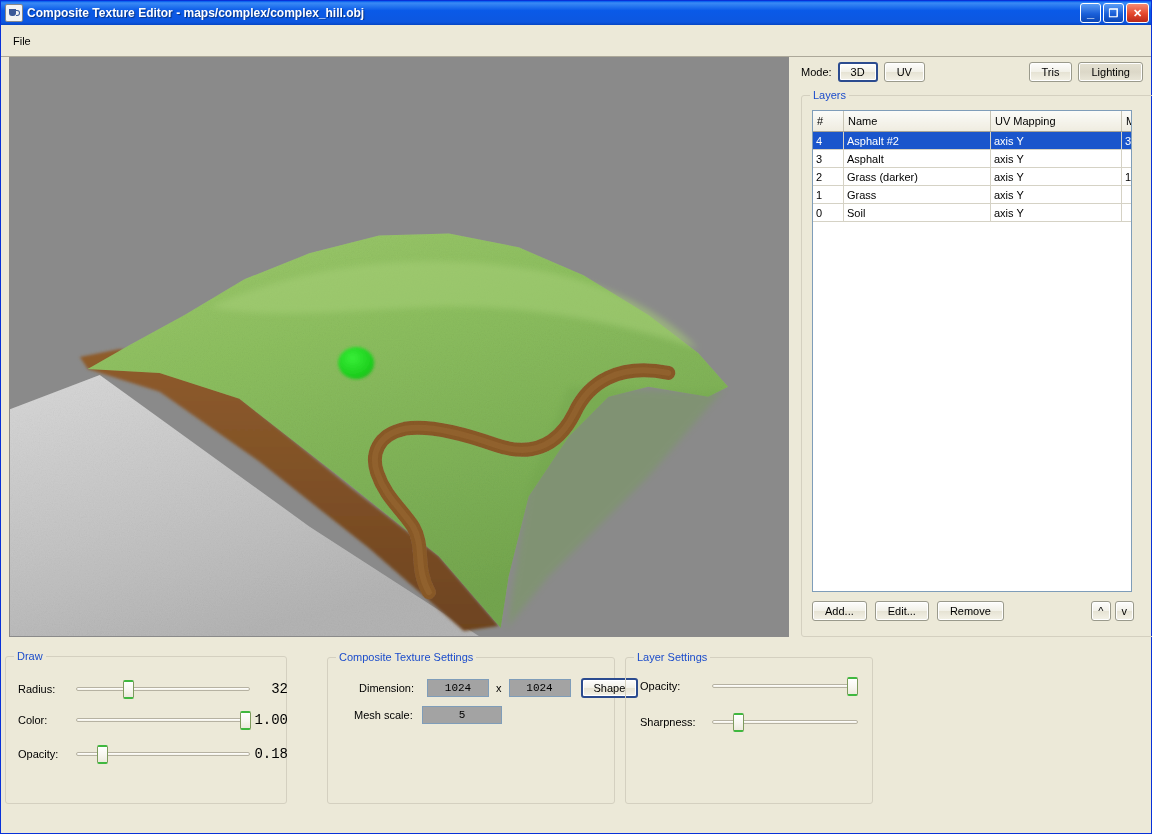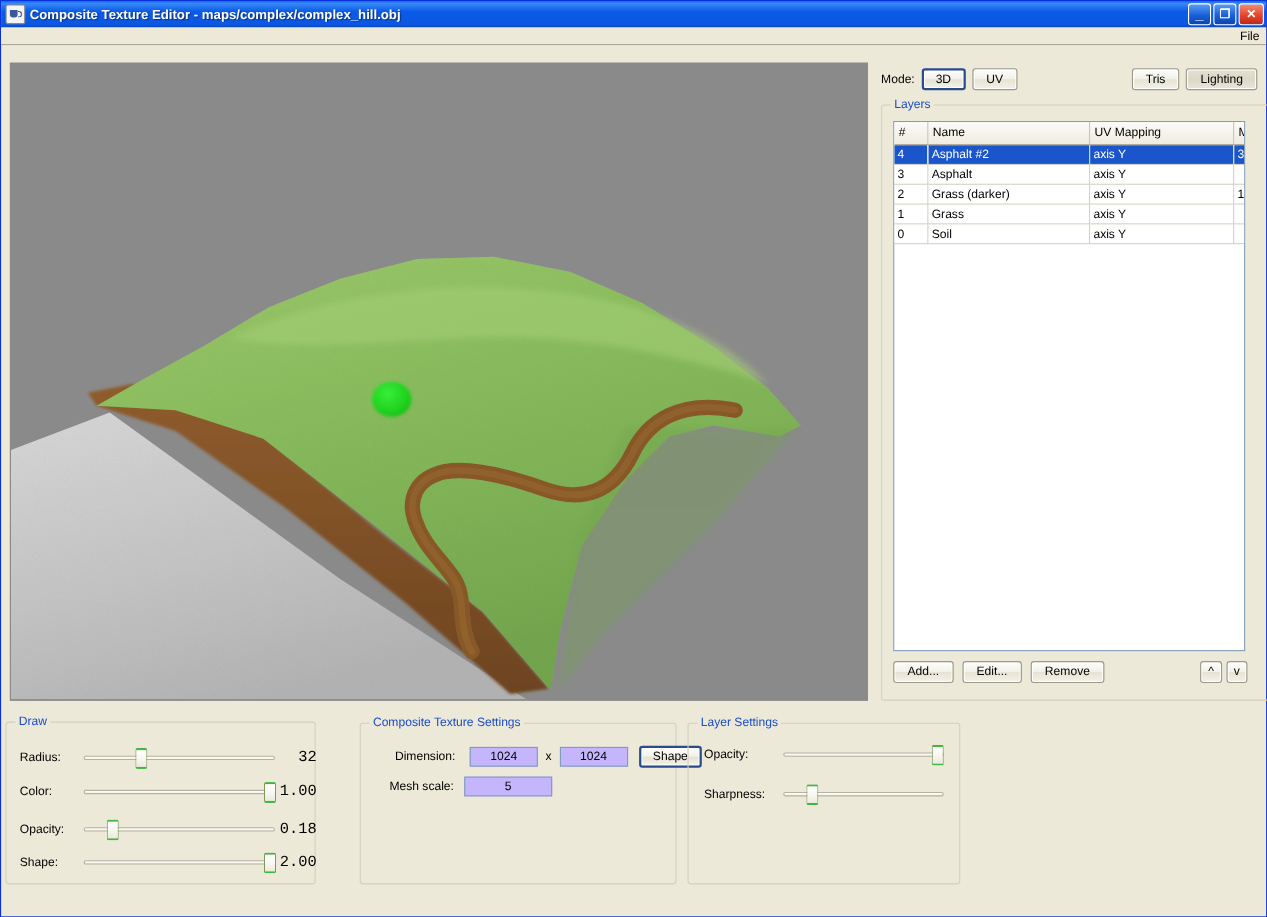--- a/index.html
+++ b/index.html
@@ -68,27 +68,26 @@
   }
   .tb-btn .g {
     position: absolute; inset: 0;
     color: #fff; font-size: 11px; font-weight: bold;
     display: flex; align-items: center; justify-content: center;
     line-height: 1;
   }
   .tb-btn.min .g { align-items: flex-end; padding-bottom: 3px; font-size: 13px;}
   
   .menubar {
-    position: absolute; top: 24px; left: 0; right: 0; height: 16px;
+    position: absolute; top: 24px; left: 0; right: 0; height: 32px;
     background: #ece9d8;
     border-bottom: 1px solid #aca899;
     display: flex; align-items: center;
     padding-left: 6px;
     box-sizing: border-box;
-    justify-content: flex-end;
   }
   .menu-item { padding: 2px 6px; font-size: 11px; }
   
   .viewport {
     position: absolute;
     left: 8px; top: 56px;
     width: 780px; height: 580px;
     border: 1px solid #8a8a8a;
     box-sizing: border-box;
     background: #8a8a8a;
@@ -208,23 +207,23 @@
     border: 1px solid #7d9a5c;
     border-top: 2px solid #3fb83f;
     border-bottom: 2px solid #3fb83f;
     border-radius: 2px;
     box-sizing: border-box;
     transform: translateX(-5px);
   }
   .svalue { font-family: "Liberation Mono", monospace; font-size: 14px; }
   
   .tf {
-    background: #c4b5fd;
+    background: #a3a3a3;
     border: 1px solid #7f9db9;
-    font-family: Liberation Sans, sans-serif;
+    font-family: Liberation Mono, monospace;
     font-size: 11px;
     padding: 2px 4px;
     text-align: center;
     box-sizing: border-box;
     color: #000;
   }
 </style>
 </head>
 <body>
 
@@ -413,28 +412,20 @@
 
       <div class="frow" style="left:12px; top:89px; width:278px;">
         <span class="flabel" style="width:58px;">Opacity:</span>
         <div class="slider" style="width:174px;">
           <div class="track"></div>
           <div class="thumb" id="opacity-thumb" style="left: 15%;"></div>
         </div>
         <span class="svalue" style="width:38px; text-align:right;">0.18</span>
       </div>
 
-      <div class="frow" style="left:12px; top:119px; width:278px;">
-        <span class="flabel" style="width:58px;">Shape:</span>
-        <div class="slider" style="width:174px;">
-          <div class="track"></div>
-          <div class="thumb" id="shape-thumb" style="left: 97%;"></div>
-        </div>
-        <span class="svalue" style="width:38px; text-align:right;">2.00</span>
-      </div>
     </div>
 
     <div class="group cts-group">
       <span class="gtitle">Composite Texture Settings</span>
 
       <div class="frow" style="left:10px; top:20px;padding-left:21px;">
         <span class="flabel" style="width:68px;">Dimension:</span>
         <input class="tf" style="width: 62px;" value="1024">
         <span class="flabel" style="padding:0 7px;">x</span>
         <input class="tf" style="width: 62px;" value="1024">

